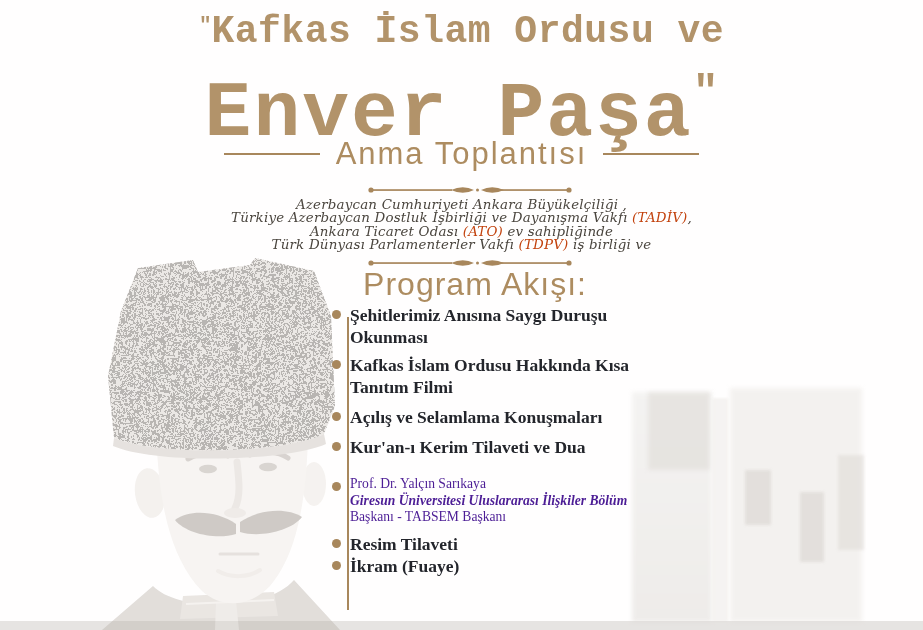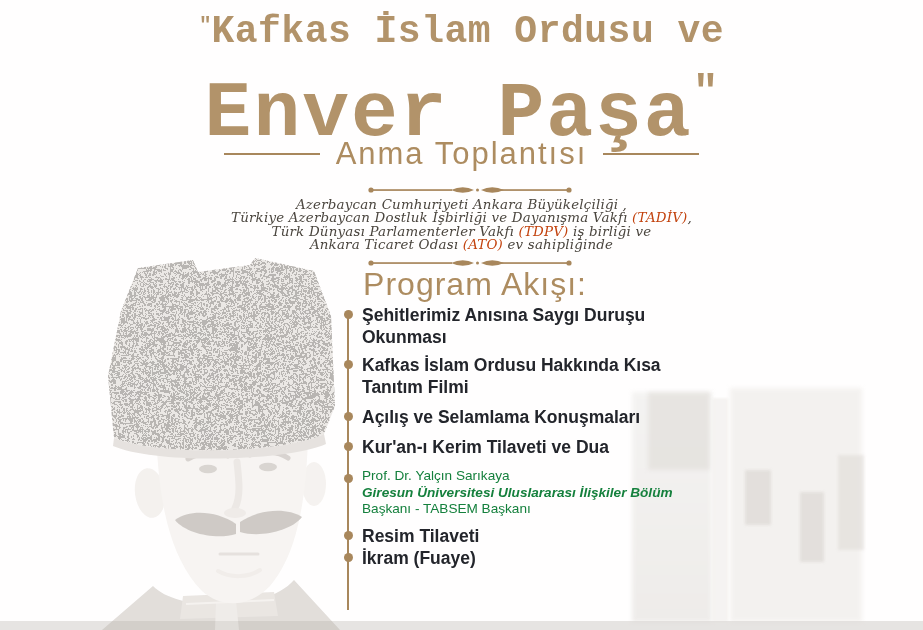--- a/index.html
+++ b/index.html
@@ -35,26 +35,26 @@
   .ornament svg{display:block;}
   
   .org-block{position:absolute; z-index:2; left:0; right:0; top:198px; text-align:center;
     font-family:"DejaVu Serif", serif; font-style:italic; font-size:13.4px; line-height:13.3px;
     color:#4a453e; letter-spacing:.2px;}
   .org-acronym{color:#c2410c;}
   
   .program-heading{position:absolute; z-index:2; left:475px; transform:translateX(-50%); top:266px;
     font-family:"Liberation Sans", sans-serif; font-size:32px; letter-spacing:1px; color:#ad8c60; white-space:nowrap;text-align:center;}
   .timeline-line{position:absolute; z-index:2; left:347px; top:317px; width:2px; height:293px; background:#a8875c;}
-  .program-list{position:absolute; z-index:3; left:340px; top:304px; width:345px;
-    font-family:Liberation Sans, sans-serif; color:#23252b;}
+  .program-list{position:absolute; z-index:3; left:328px; top:304px; width:345px;
+    font-family:Liberation Serif, serif; color:#23252b;}
   .p-item{position:relative; padding-left:22px; font-weight:700; font-size:17.5px; line-height:22px;}
   .p-item .dot{position:absolute; left:4px; top:6px; width:9px; height:9px; border-radius:50%; background:#a8875c;}
   .m2{margin-top:6px;} .m3{margin-top:8px;} .m4{margin-top:8px;} .m5{margin-top:8px;} .m6{margin-top:7px;} .m7{margin-top:0;}
-  .speaker{margin-top:10px; font-weight:400; font-size:13.6px; line-height:16.5px; color:#15803d;}
+  .speaker{margin-top:18px; font-weight:400; font-size:13.6px; line-height:16.5px; color:#4c1d95;}
   .speaker .affiliation{font-weight:700; font-style:italic;}
 </style>
 </head>
 <body>
 
 <div class="poster">
 
   <div class="bgp bgp1"></div>
   <div class="bgp bgp1b"></div>
   <div class="bgp bgp2"></div>
@@ -134,22 +134,22 @@
         <path d="M114,6 Q125,0.4 137,6 Q125,11.6 114,6 Z"></path>
         <rect x="121" y="5.2" width="79" height="1.7"></rect>
         <circle cx="202" cy="6" r="2.6"></circle>
       </g>
     </svg>
   </div>
 
   <div class="org-block">
     <div><span>Azerbaycan Cumhuriyeti Ankara Büyükelçiliği ,</span><span class="org-acronym"></span><span></span></div>
     <div><span>Türkiye Azerbaycan Dostluk İşbirliği ve Dayanışma Vakfı </span><span class="org-acronym">(TADİV)</span><span>,</span></div>
+    <div><span>Ankara Ticaret Odası </span><span class="org-acronym">(ATO)</span><span> ev sahipliğinde</span></div>
     <div><span>Türk Dünyası Parlamenterler Vakfı </span><span class="org-acronym">(TDPV)</span><span> iş birliği ve</span></div>
-    <div><span>Ankara Ticaret Odası </span><span class="org-acronym">(ATO)</span><span> ev sahipliğinde</span></div>
   </div>
 
   <div class="ornament orn-bottom">
     <svg width="206" height="12" viewBox="0 0 206 12">
       <g fill="#a8875c">
         <circle cx="4" cy="6" r="2.6"></circle>
         <rect x="6" y="5.2" width="79" height="1.7"></rect>
         <path d="M84,6 Q96,0.4 107,6 Q96,11.6 84,6 Z"></path>
         <circle cx="110.5" cy="6" r="1.5"></circle>
         <path d="M114,6 Q125,0.4 137,6 Q125,11.6 114,6 Z"></path>

